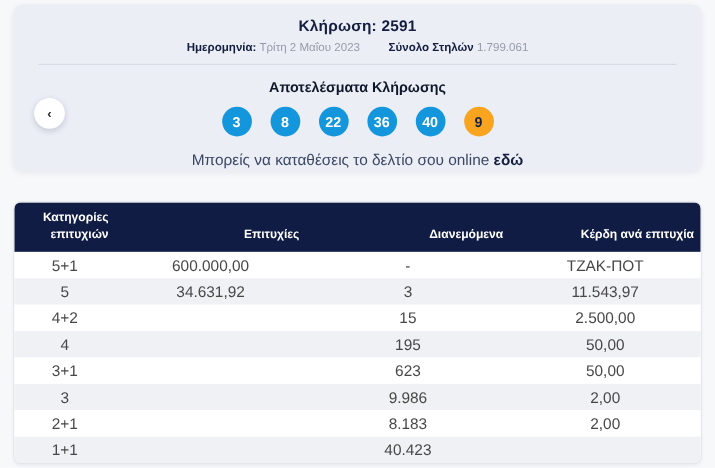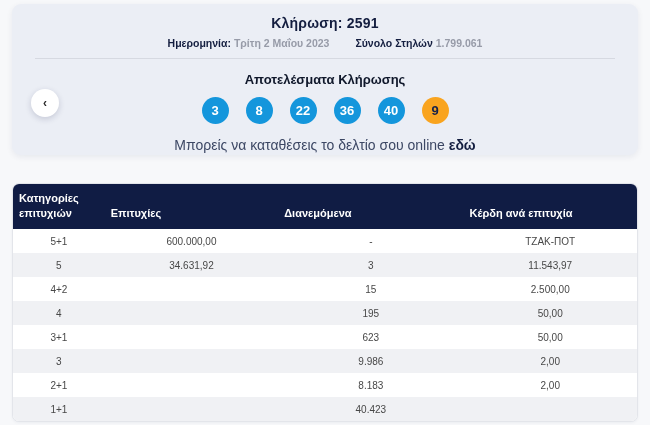--- a/index.html
+++ b/index.html
@@ -24,21 +24,21 @@
   .draw-title {
     font-size: 14px; font-weight: bold; color: #131d3f;
     letter-spacing: .2px;
   }
   .draw-meta {
     margin-top: 6px;
     font-size: 10.5px;
     color: #131d3f;
   }
   .draw-meta .label { font-weight: bold; color: #131d3f; }
-  .draw-meta .value { color: #979ba8; font-weight: bold; }
+  .draw-meta .value { color: #979ba8; font-weight: normal; }
   .meta-group { display: inline-block; }
   .meta-gap { display: inline-block; width: 26px; }
   .divider {
     height: 1px; background: #d6d9e1;
     margin: 9px 23px 0 23px;
   }
 
   .results-title {
     margin-top: 13px;
     text-align: center;
@@ -96,34 +96,34 @@
     height: 45px;
     background: #101c44;
     display: grid;
     grid-template-columns: 14.7% 27.8% 29.7% 27.8%;
     align-items: end;
     padding-bottom: 8px;
   }
   .thead .th {
     color: #ffffff;
     font-size: 11px; font-weight: bold;
-    text-align: left;
+    text-align: right;
     line-height: 1.35;
     padding: 0 6px;
   }
   .trow {
     height: 24px;
     display: grid;
     grid-template-columns: 14.7% 27.8% 29.7% 27.8%;
     align-items: center;
     background: #ffffff;
   }
   .trow.alt { background: #f0f1f4; }
   .trow .td {
-    font-size: 10px;
+    font-size: 14px;
     color: #474747;
     text-align: center;
     white-space: nowrap;
   }
 </style>
 </head>
 <body>
 
 <div class="draw-card">
   <div class="draw-header">

